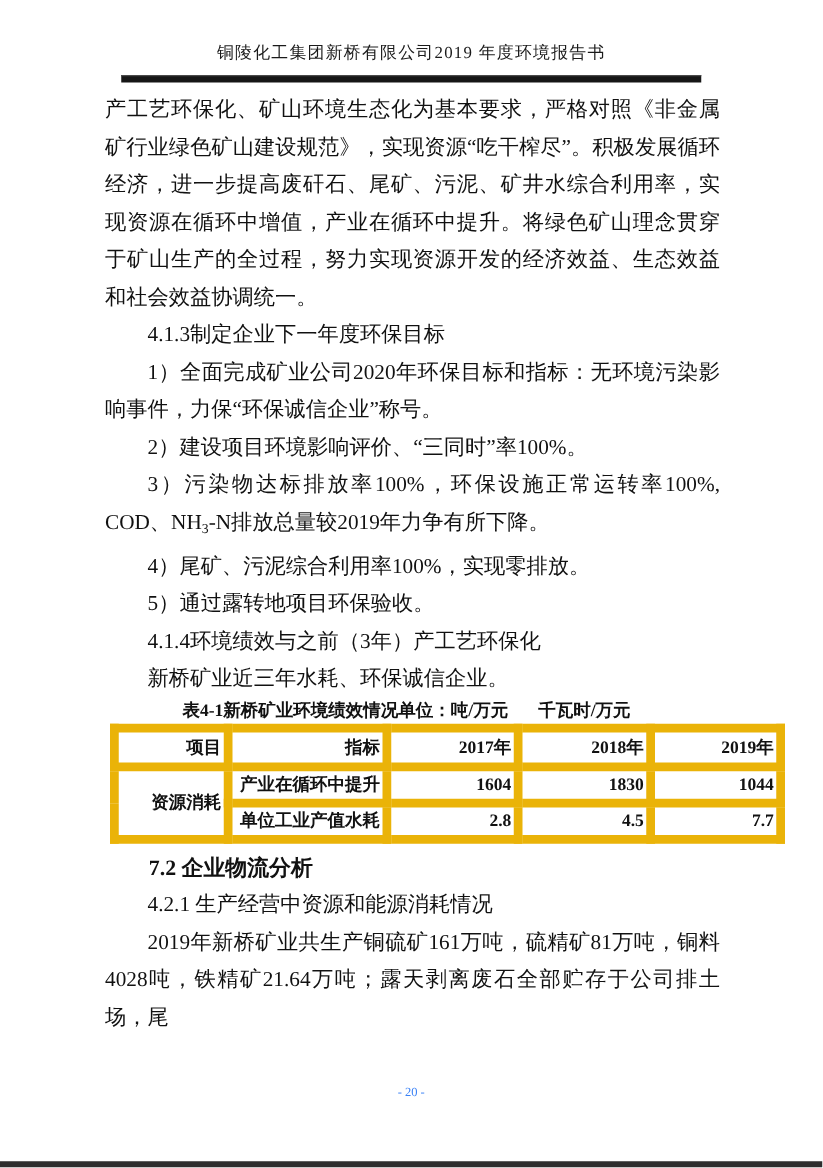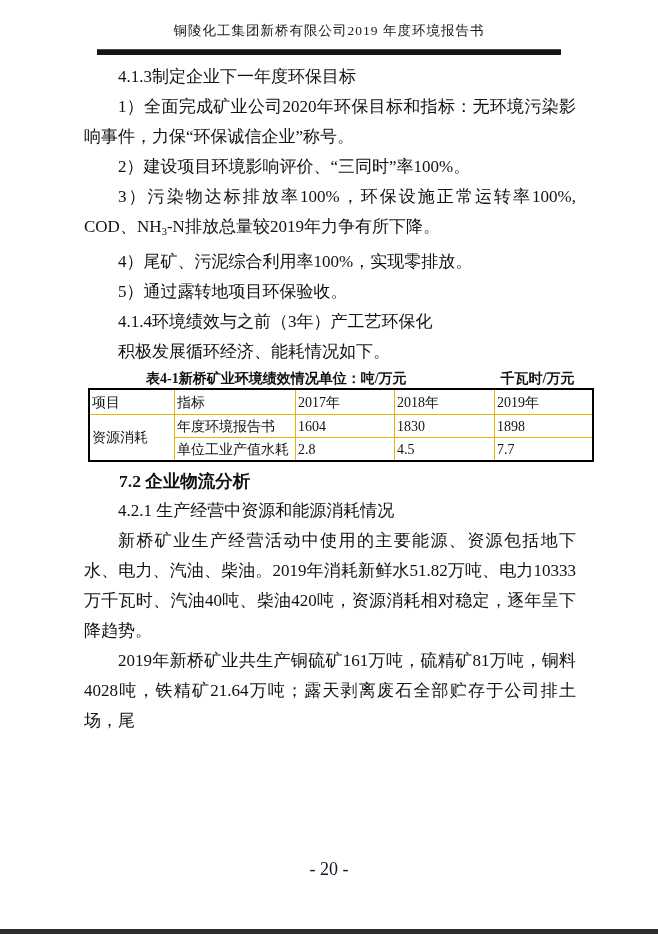--- a/index.html
+++ b/index.html
@@ -9,21 +9,21 @@
     font-family: "Liberation Serif", "DejaVu Serif", serif;
     color: #141414;
   }
   .page {
     position: relative;
     width: 658px; height: 934px;
     background: #ffffff;
     overflow: hidden;
   }
   .doc-header {
-    padding-top: 22px;
+    padding-top: 33px;
   }
   .doc-title {
     text-align: center;
     font-size: 13.5px;
     letter-spacing: 1px;
     color: #1a1a1a;
   }
   .header-rule {
     width: 464px;
     height: 5px;
@@ -46,128 +46,128 @@
     vertical-align: -3px;
     line-height: 0;
   }
   .table-caption {
     display: flex;
     font-weight: bold;
     font-size: 14px;
     line-height: 19px;
     margin: 2px 0 0 62px;
     text-align: left;
-    gap: 32px;
   }
-  .table-caption .caption-right { margin-left: 62px; }
+  .table-caption .caption-right { margin-left: 24px; }
   table.perf-table {
     border-collapse: collapse;
     table-layout: fixed;
     width: 482px;
     margin-left: 4px;
     border: 2px solid #000;
     font-size: 14px;
   }
   table.perf-table td {
-    border: 1px solid #eab308;
-    text-align: left;
+    border: 7px solid #eab308;
+    text-align: right;
     vertical-align: middle;
     padding: 1px 2px;
     line-height: 17px;
     height: 20px;
+    font-weight: bold;
   }
   table.perf-table tr.head-row td { height: 22px; }
   .col-item { width: 80px; }
   .col-indicator { width: 116px; }
   .col-y1 { width: 94px; }
   .col-y2 { width: 95px; }
   .col-y3 { width: 93px; }
   .heading-42 {
     font-weight: bold;
     font-size: 17.5px;
     margin-top: 4px !important;
   }
   .footer {
     position: absolute;
     left: 0; right: 0;
     bottom: 54px;
     text-align: center;
-    font-size: 18px;
-    color: #0f172a;
+    font-size: 10px;
+    color: #3b82f6;
   }
   .bottom-bar {
     position: absolute;
     left: 0; right: 0; bottom: 0;
     height: 5px;
     background: #2e2e2e;
   }
 </style>
 </head>
 <body>
 
 <div class="page">
 
   <div class="doc-header">
     <div class="doc-title">铜陵化工集团新桥有限公司2019 年度环境报告书</div>
     <div class="header-rule"></div>
   </div>
 
   <div class="content">
+    <p>产工艺环保化、矿山环境生态化为基本要求，严格对照《非金属矿行业绿色矿山建设规范》，实现资源“吃干榨尽”。积极发展循环经济，进一步提高废矸石、尾矿、污泥、矿井水综合利用率，实现资源在循环中增值，产业在循环中提升。将绿色矿山理念贯穿于矿山生产的全过程，努力实现资源开发的经济效益、生态效益和社会效益协调统一。</p>
 
     <p class="indent">4.1.3制定企业下一年度环保目标</p>
 
     <p class="indent">1）全面完成矿业公司2020年环保目标和指标：无环境污染影响事件，力保“环保诚信企业”称号。</p>
 
     <p class="indent">2）建设项目环境影响评价、“三同时”率100%。</p>
 
     <p class="indent"><span>3）污染物达标排放率100%，环保设施正常运转率100%, COD、NH</span><sub class="chem">3</sub><span>-N排放总量较2019年力争有所下降。</span></p>
 
     <p class="indent item-4">4）尾矿、污泥综合利用率100%，实现零排放。</p>
 
     <p class="indent">5）通过露转地项目环保验收。</p>
 
     <p class="indent">4.1.4环境绩效与之前（3年）产工艺环保化</p>
 
-    <p class="indent">积极发展循环经济、能耗情况如下。</p>
+    <p class="indent">新桥矿业近三年水耗、环保诚信企业。</p>
 
     <div class="table-caption">
       <span class="caption-left">表4-1新桥矿业环境绩效情况单位：吨/万元</span>
       <span class="caption-right">千瓦时/万元</span>
     </div>
 
     <table class="perf-table">
       <tbody>
         <tr class="head-row">
           <td class="col-item">项目</td>
           <td class="col-indicator">指标</td>
           <td class="col-y1">2017年</td>
           <td class="col-y2">2018年</td>
           <td class="col-y3">2019年</td>
         </tr>
         <tr>
           <td rowspan="2">资源消耗</td>
-          <td>年度环境报告书</td>
+          <td>产业在循环中提升</td>
           <td>1604</td>
           <td>1830</td>
-          <td>1898</td>
+          <td>1044</td>
         </tr>
         <tr>
           <td>单位工业产值水耗</td>
           <td>2.8</td>
           <td>4.5</td>
           <td>7.7</td>
         </tr>
       </tbody>
     </table>
 
     <p class="indent heading-42">7.2 企业物流分析</p>
 
     <p class="indent">4.2.1 生产经营中资源和能源消耗情况</p>
 
-    <p class="indent">新桥矿业生产经营活动中使用的主要能源、资源包括地下水、电力、汽油、柴油。2019年消耗新鲜水51.82万吨、电力10333万千瓦时、汽油40吨、柴油420吨，资源消耗相对稳定，逐年呈下降趋势。</p>
 
 
     <p class="indent">2019年新桥矿业共生产铜硫矿161万吨，硫精矿81万吨，铜料4028吨，铁精矿21.64万吨；露天剥离废石全部贮存于公司排土场，尾</p>
   </div>
 
   <div class="footer">- 20 -</div>
 
   <div class="bottom-bar"></div>
 
 </div>

